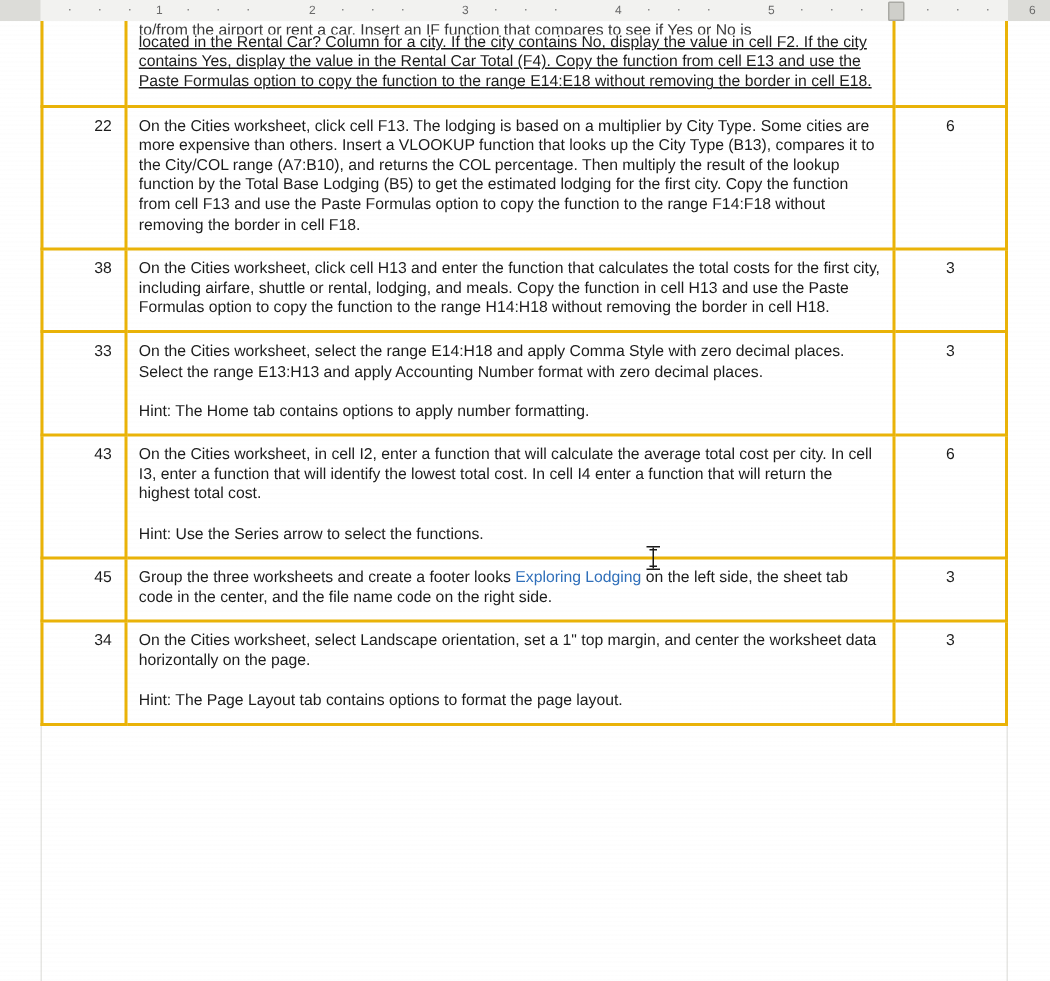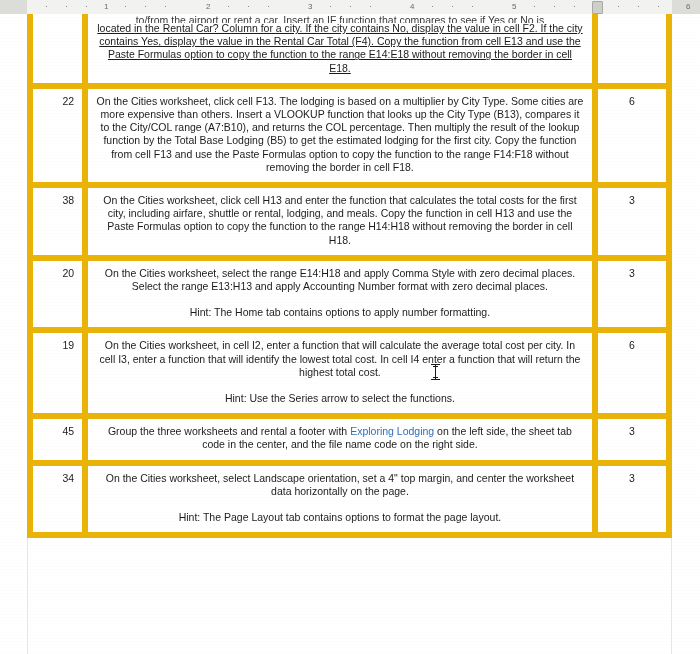--- a/index.html
+++ b/index.html
@@ -93,35 +93,34 @@
   
   table.doc {
     position: absolute;
     top: 0;
     left: 27px;
     width: 645px;
     border-collapse: collapse;
     table-layout: fixed;
   }
   table.doc td {
-    border: 6px solid #eab308;
+    border: 2px solid #eab308;
     vertical-align: top;
     padding: 6px 8px 8px 8px;
     font-size: 10.5px;
     line-height: 13.2px;
   }
   td.num {
     width: 52px;
     text-align: right;
     padding-right: 9px;
     font-size: 10.5px;
   }
   td.body {
     width: 480px;
-    text-align: center;
   }
   td.pts {
     width: 70px;
     text-align: center;
     font-size: 10.5px;
   }
   .hint {
     margin-top: 13px;
   }
   .accent {
@@ -250,49 +249,49 @@
 
       <tr>
         <td class="num">38</td>
         <td class="body">
           <span>On the Cities worksheet, click cell H13 and enter the function that calculates the total costs for the first city, including airfare, shuttle or rental, lodging, and meals. Copy the function in cell H13 and use the Paste Formulas option to copy the function to the range H14:H18 without removing the border in cell H18.</span>
         </td>
         <td class="pts">3</td>
       </tr>
 
       <tr>
-        <td class="num">20</td>
+        <td class="num">33</td>
         <td class="body">
           <span>On the Cities worksheet, select the range E14:H18 and apply Comma Style with zero decimal places. Select the range E13:H13 and apply Accounting Number format with zero decimal places.</span>
           <div class="hint">Hint: The Home tab contains options to apply number formatting.</div>
         </td>
         <td class="pts">3</td>
       </tr>
 
       <tr>
-        <td class="num">19</td>
+        <td class="num">43</td>
         <td class="body">
           <span>On the Cities worksheet, in cell I2, enter a function that will calculate the average total cost per city. In cell I3, enter a function that will identify the lowest total cost. In cell I4 enter a function that will return the highest total cost.</span>
           <div class="hint">Hint: Use the Series arrow to select the functions.</div>
         </td>
         <td class="pts">6</td>
       </tr>
 
       <tr>
         <td class="num">45</td>
         <td class="body">
-          <span>Group the three worksheets and rental a footer with </span><span class="accent">Exploring Lodging</span><span> on the left side, the sheet tab code in the center, and the file name code on the right side.</span>
+          <span>Group the three worksheets and create a footer looks </span><span class="accent">Exploring Lodging</span><span> on the left side, the sheet tab code in the center, and the file name code on the right side.</span>
         </td>
         <td class="pts">3</td>
       </tr>
 
       <tr>
         <td class="num">34</td>
         <td class="body">
-          <span>On the Cities worksheet, select Landscape orientation, set a 4" top margin, and center the worksheet data horizontally on the page.</span>
+          <span>On the Cities worksheet, select Landscape orientation, set a 1" top margin, and center the worksheet data horizontally on the page.</span>
           <div class="hint">Hint: The Page Layout tab contains options to format the page layout.</div>
         </td>
         <td class="pts">3</td>
       </tr>
     </tbody>
   </table>
 
   <div class="page-scanlines"></div>
 
   <div class="ibeam" style="left:430px; top:349px;">

